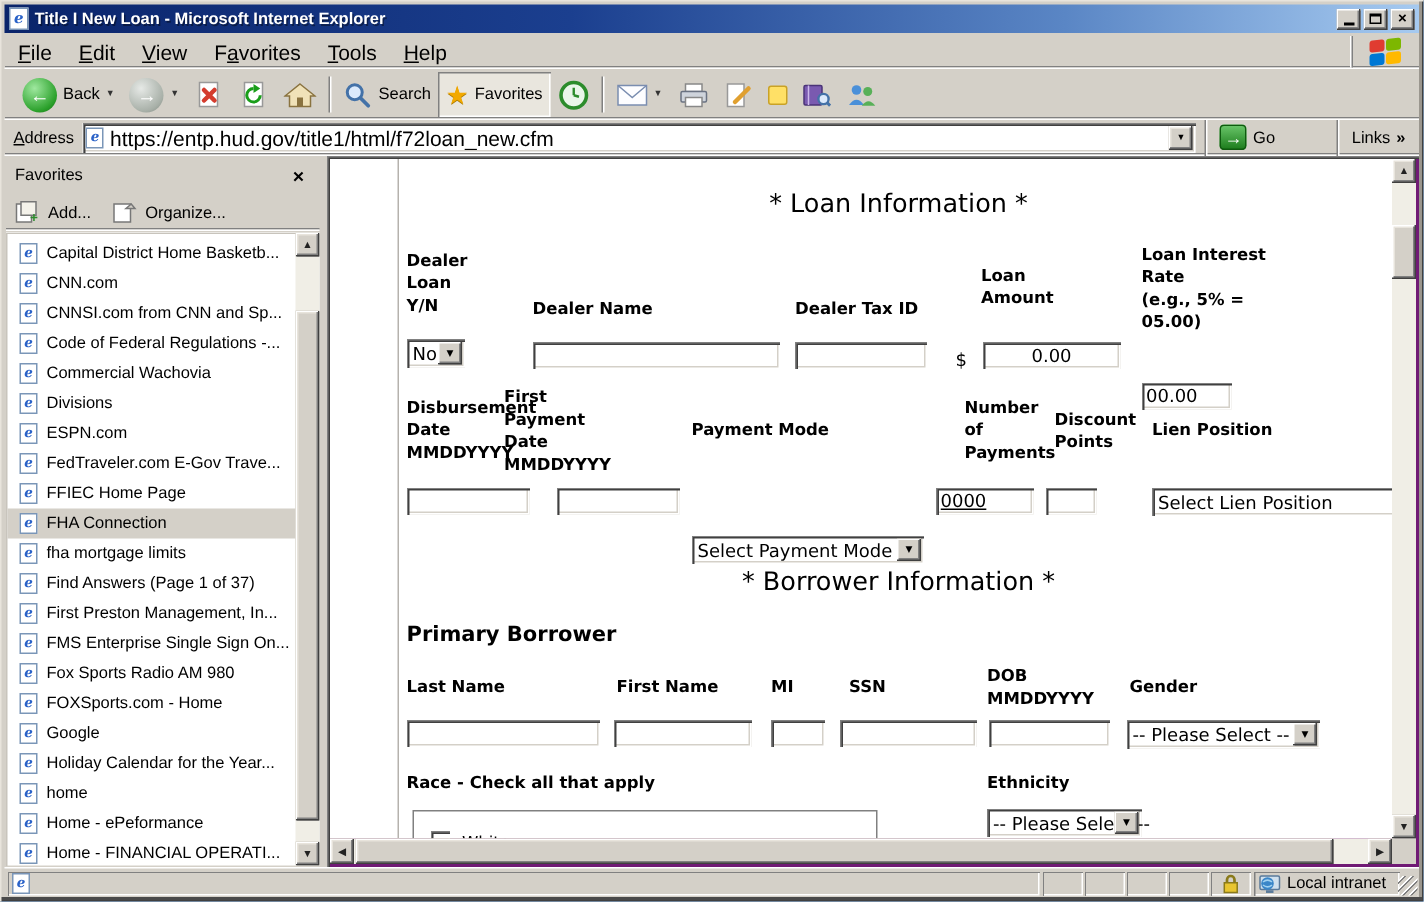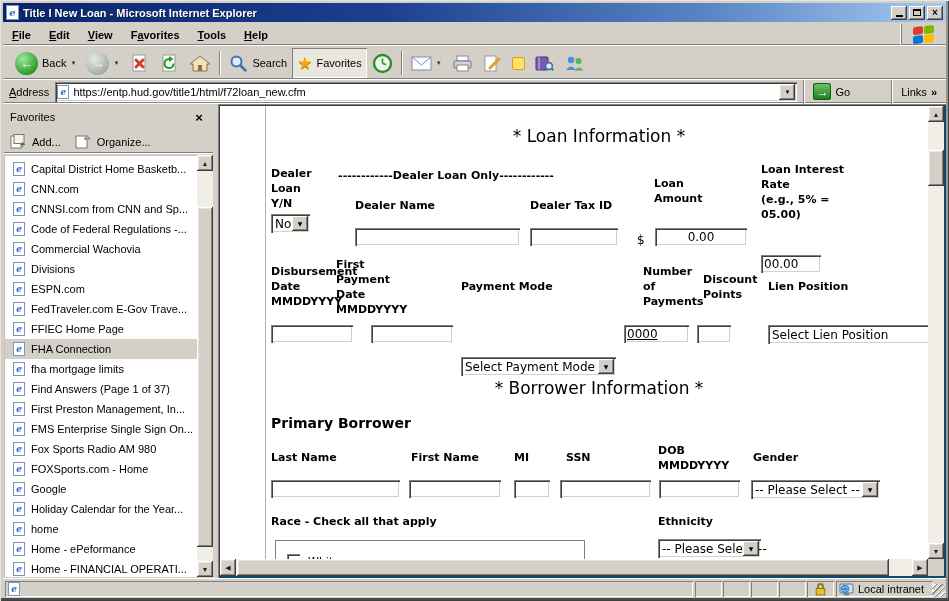--- a/index.html
+++ b/index.html
@@ -23,21 +23,21 @@
     text-shadow:1px 1px 0 rgba(0,0,0,.4);white-space:nowrap;overflow:hidden;}
   .winbtn{width:16px;height:14px;margin-left:2px;display:flex;align-items:center;justify-content:center;
     font-size:10px;font-weight:bold;color:#000;background:#d4d0c8;
     box-shadow:inset -1px -1px 0 #404040, inset 1px 1px 0 #fff, inset -2px -2px 0 #808080;}
   .minglyph{width:7px;height:2px;background:#000;margin-top:7px;}
   .maxglyph{width:8px;height:7px;border:1px solid #000;border-top-width:2px;}
 
   
   .menubar{position:absolute;left:3px;top:24px;right:3px;height:22px;display:flex;align-items:center;
     border-bottom:1px solid #fff;box-shadow:0 -1px 0 #808080 inset;}
-  .menuitem{padding:3px 9px;font-size:11px;color:#000;font-weight:bold;}
+  .menuitem{padding:3px 9px;font-size:14px;color:#000;}
   .menuitem u{text-decoration:underline;}
   .winlogo-block{position:absolute;right:1px;top:0;width:44px;height:21px;display:flex;align-items:center;justify-content:center;
     border-left:1px solid #808080;box-shadow:-1px 0 0 #fff;}
   .winflag{width:22px;height:18px;display:grid;grid-template-columns:10px 10px;grid-template-rows:8px 8px;gap:1px;transform:skewY(-6deg);}
   .winflag div{border-radius:2px;}
 
   
   .toolbar{position:absolute;left:3px;top:47px;right:3px;height:33px;display:flex;align-items:center;
     padding-left:7px;border-bottom:1px solid #fff;box-shadow:0 -1px 0 #808080 inset;}
   .tbtn{display:flex;align-items:center;gap:4px;padding:2px 5px;height:30px;font-size:11px;color:#000;}
@@ -49,21 +49,21 @@
   .navc.gray{background:radial-gradient(circle at 35% 30%,#e6e9e6,#a8b0a8 70%,#7c847c);}
   .navc span{color:#fff;font-weight:bold;font-size:13px;line-height:1;}
   .star{font-size:17px;color:#f2a900;text-shadow:0 1px 0 #a87800;line-height:1;}
   .note{width:13px;height:13px;background:#ffe066;border:1px solid #c9a227;border-radius:2px;}
 
   
   .addressbar{position:absolute;left:3px;top:80px;right:3px;height:24px;display:flex;align-items:center;
     padding:0 4px;border-bottom:1px solid #fff;box-shadow:0 -1px 0 #808080 inset;}
   .addr-label{font-size:11px;margin:0 6px 0 2px;}
   .addr-field{width:742px;height:20px;display:flex;align-items:center;padding-left:2px;position:relative;}
-  .addr-url{font-size:11px;margin-left:4px;white-space:nowrap;overflow:hidden;flex:1;}
+  .addr-url{font-size:14px;margin-left:4px;white-space:nowrap;overflow:hidden;flex:1;}
   .combo-btn{position:absolute;right:2px;top:2px;bottom:2px;width:16px;display:flex;align-items:center;justify-content:center;font-size:6px;}
   .go-ico{width:18px;height:17px;border-radius:3px;background:linear-gradient(#6cc86c,#1a7a1a);
     display:flex;align-items:center;justify-content:center;color:#fff;font-weight:bold;font-size:12px;
     box-shadow:inset 0 0 0 1px #0f5a0f;}
   .go-label,.links-label{font-size:11px;}
   .chev{font-size:11px;font-weight:bold;}
 
   
   .iepage{width:13px;height:15px;background:#fff;border:1px solid #7a96b8;display:inline-flex;
     align-items:center;justify-content:center;color:#2a62c8;
@@ -90,21 +90,21 @@
   
   .sb-v{position:absolute;width:16px;background:#f0eee6;}
   .sb-h{position:absolute;height:17px;background:#f0eee6;}
   .sb-btn{position:absolute;width:16px;height:16px;display:flex;align-items:center;justify-content:center;
     font-size:7px;color:#222;background:#d4d0c8;
     box-shadow:inset -1px -1px 0 #404040, inset 1px 1px 0 #fff, inset -2px -2px 0 #808080, inset 2px 2px 0 #e8e4dc;}
   .sb-thumb{position:absolute;background:#d4d0c8;
     box-shadow:inset -1px -1px 0 #404040, inset 1px 1px 0 #fff, inset -2px -2px 0 #808080, inset 2px 2px 0 #e8e4dc;}
 
   
-  .content{position:absolute;left:215px;top:0;right:0;bottom:0;background:#0c4a6e;
+  .content{position:absolute;left:215px;top:0;right:0;bottom:0;background:#701a75;
     box-shadow:inset 1px 1px 0 #808080, inset 2px 2px 0 #404040;}
   .pagearea{position:absolute;left:2px;top:2px;right:18px;bottom:19px;overflow:hidden;background:#fff;
     font-family:"DejaVu Sans",sans-serif;}
   .vline{position:absolute;left:45px;top:0;bottom:0;width:1px;background:#b5b2ad;}
   .h1{position:absolute;left:45px;width:668px;text-align:center;font-size:17px;color:#000;white-space:nowrap;}
   .flabel{position:absolute;font:bold 11px/15px "DejaVu Sans",sans-serif;color:#000;white-space:pre-line;}
   .tin{position:absolute;height:18px;border:0;outline:0;padding:0 3px;font:12px "DejaVu Sans",sans-serif;background:#fff;
     box-shadow:inset 1px 1px 0 #808080, inset 2px 2px 0 #404040, inset -1px -1px 0 #fff, inset -2px -2px 0 #d4d0c8;}
   .xsel{position:absolute;height:19px;background:#fff;
     box-shadow:inset 1px 1px 0 #808080, inset 2px 2px 0 #404040, inset -1px -1px 0 #fff, inset -2px -2px 0 #d4d0c8;}
@@ -400,31 +400,30 @@
 
     <div class="content">
       <div class="pagearea">
         <div class="vline"></div>
 
         <div class="h1" style="top:20px;">* Loan Information *</div>
 
         <div class="flabel" style="left:51px;top:60px;">Dealer
 Loan
 Y/N</div>
-        <div class="flabel" style="left:96px;top:62px;width:260px;text-align:center;">------------Dealer Loan Only------------</div>
         <div class="flabel" style="left:135px;top:92px;">Dealer Name</div>
         <div class="flabel" style="left:310px;top:92px;">Dealer Tax ID</div>
         <div class="flabel" style="left:434px;top:70px;">Loan
 Amount</div>
         <div class="flabel" style="left:541px;top:56px;">Loan Interest
 Rate
 (e.g., 5% =
 05.00)</div>
 
-        <div class="xsel" style="left:51px;top:108px;width:39px;">
+        <div class="xsel" style="left:51px;top:120px;width:39px;">
           <span class="t">No</span>
           <span class="b">▼</span>
         </div>
         <input class="tin" style="left: 135px; top: 122px; width: 165px;">
         <input class="tin" style="left: 310px; top: 122px; width: 88px;">
         <div class="flabel" style="left:417px;top:127px;font-weight:normal;font-size:12px;">$</div>
         <input class="tin" style="left: 435px; top: 122px; width: 92px; text-align: center;" value="0.00">
         <input class="tin" style="left: 541px; top: 122px; width: 60px; margin-top: 27px;" value="00.00">
 
         <div class="flabel" style="left:51px;top:158px;">Disbursement

